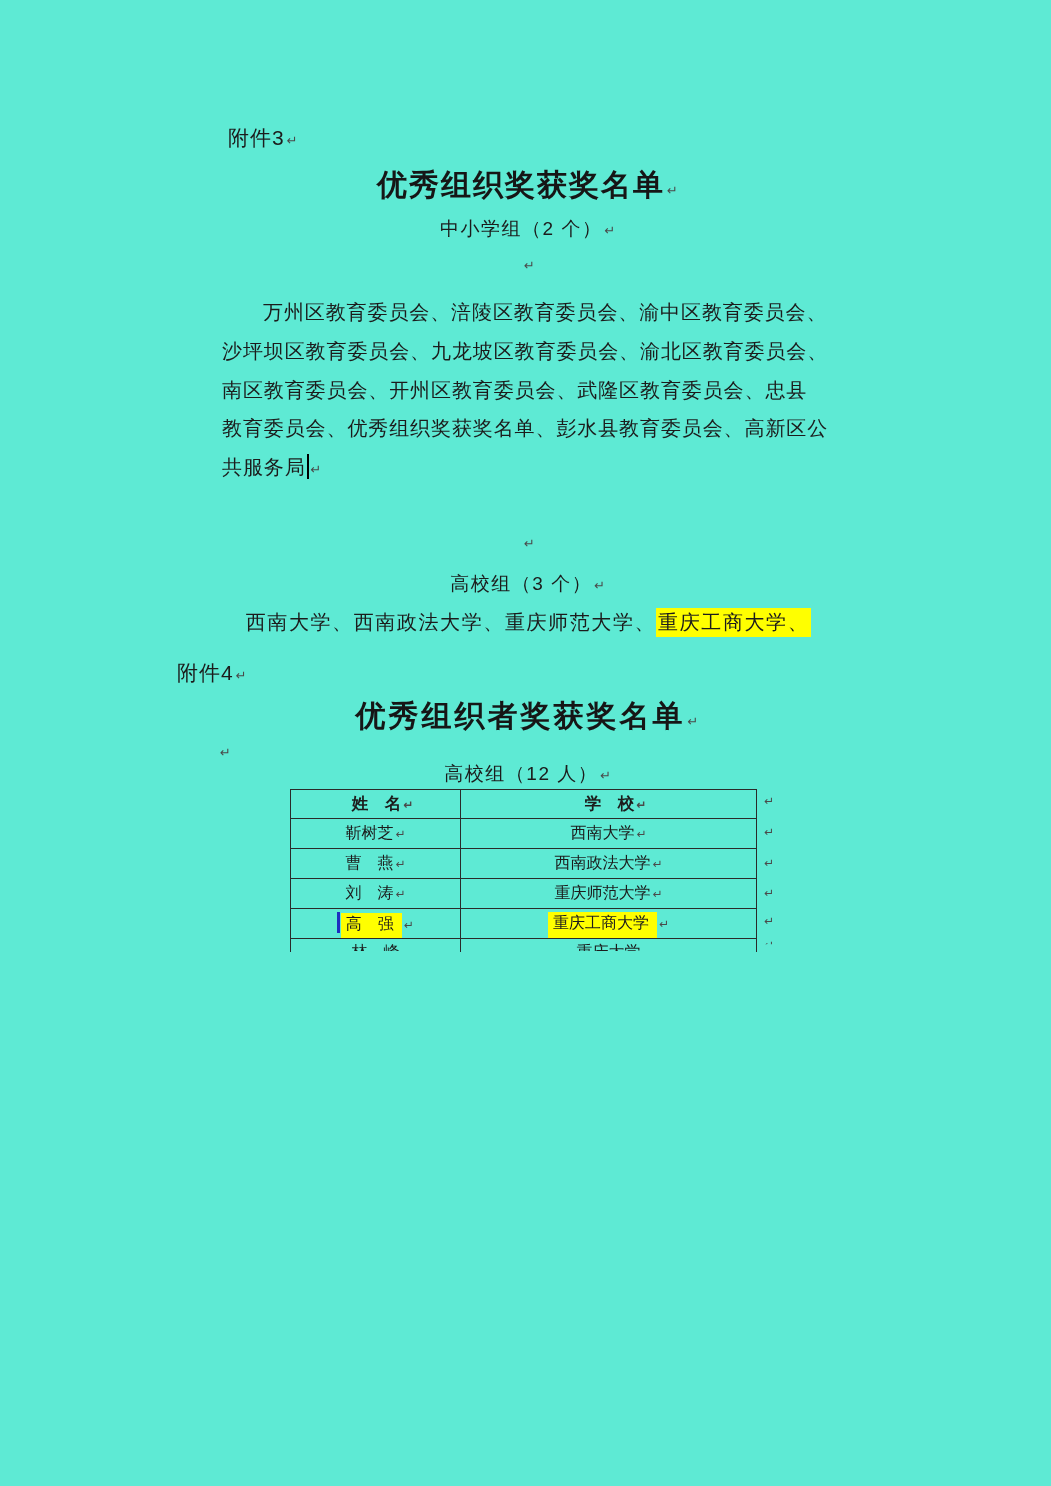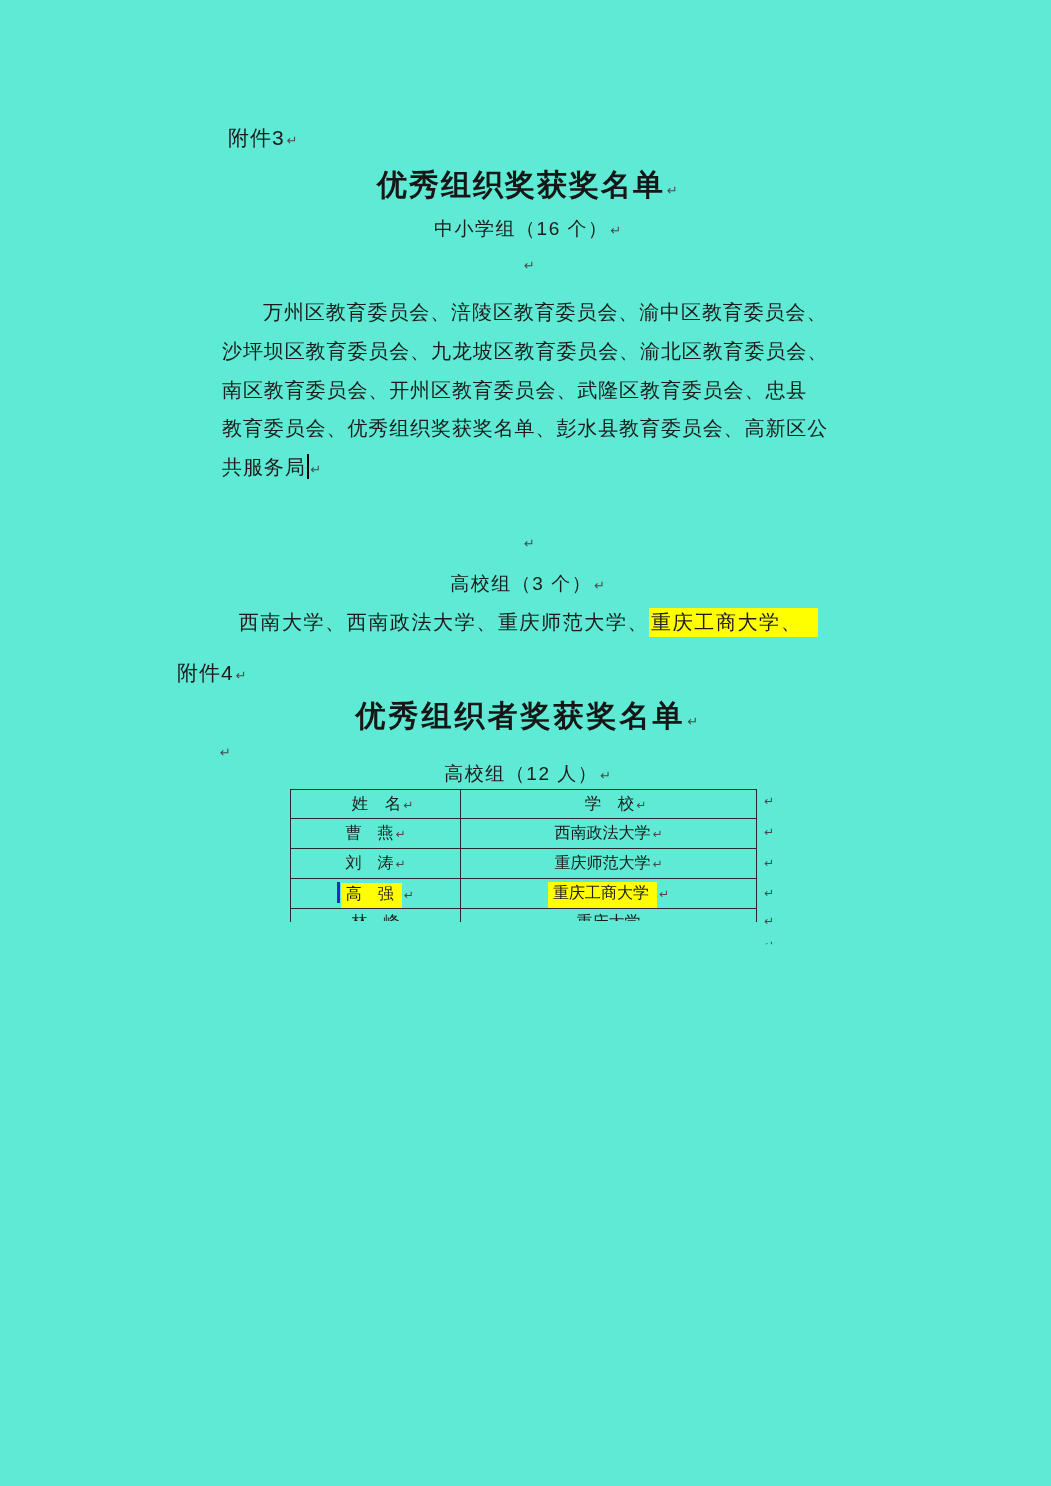--- a/index.html
+++ b/index.html
@@ -37,36 +37,36 @@
     display:inline-block; width:2px; height:25px;
     background:#000; vertical-align:-5px; margin-left:1px;
   }
   .caret-blue {
     display:inline-block; width:2.5px; height:21px;
     background:#1e2fc0; vertical-align:-4px; margin-right:1px;
   }
 
   .uni-line { font-size:20px; letter-spacing:1.6px; }
   .hl { background:#ffff00; }
-  .uni-line .hl { padding:3px 16px 4px 2px; }
+  .uni-line .hl { padding:3px 2px 4px 2px; }
 
   .awards-table {
     position:absolute; left:290px; top:789px;
     border-collapse:collapse; table-layout:fixed;
     width:466px;
     font-size:16px;
   }
   .awards-table td {
     border:1.6px solid #2a2a2a;
     text-align:center; vertical-align:middle;
     overflow:hidden;
   }
   .awards-table .col-name { width:170px; }
   .awards-table .col-school { width:296px; }
-  .awards-table tr.hdr td { height:29px; font-weight:normal; font-size:16.5px;padding-left:14px; }
+  .awards-table tr.hdr td { height:29px; font-weight:bold; font-size:16.5px;padding-left:14px; }
   .awards-table tr.r td { height:30px; }
   .awards-table tr.partial td {
     height:13px; border-bottom:none; vertical-align:top;
   }
   .awards-table tr.partial .clipbox {
     height:12px; overflow:hidden; line-height:26px;
   }
   .cell-hl { background:#ffff00; padding:2px 8px 11px 5px; }
 
   .right-marks span { position:absolute; left:762px; }
@@ -78,21 +78,21 @@
 
   <div class="abs att-label" style="left:228px; top:124px;">
     <span>附件3</span><span class="pilcrow">↵</span>
   </div>
 
   <div class="abs centered doc-title" style="top:165px;">
     <span>优秀组织奖获奖名单</span><span class="pilcrow" style="font-weight:normal;">↵</span>
   </div>
 
   <div class="abs centered sub-heading" style="top:216px;">
-    <span>中小学组（16 个）</span><span class="pilcrow">↵</span>
+    <span>中小学组（2 个）</span><span class="pilcrow">↵</span>
   </div>
 
   <div class="abs centered" style="top:256px;">
     <span class="pilcrow">↵</span>
   </div>
 
   <div class="abs para">
     <div class="pline first">万州区教育委员会、涪陵区教育委员会、渝中区教育委员会、</div>
     <div class="pline">沙坪坝区教育委员会、九龙坡区教育委员会、渝北区教育委员会、</div>
     <div class="pline">南区教育委员会、开州区教育委员会、武隆区教育委员会、忠县</div>
@@ -128,20 +128,24 @@
     <span>高校组（12 人）</span><span class="pilcrow">↵</span>
   </div>
 
   <table class="awards-table">
     <tbody>
         <tr class="hdr">
       <td class="col-name"><span>姓　名</span><span class="pilcrow tiny">↵</span></td>
       <td class="col-school"><span>学　校</span><span class="pilcrow tiny">↵</span></td>
     </tr>
     <tr class="r">
+      <td><span>靳树芝</span><span class="pilcrow tiny">↵</span></td>
+      <td><span>西南大学</span><span class="pilcrow tiny">↵</span></td>
+    </tr>
+    <tr class="r">
       <td><span>曹　燕</span><span class="pilcrow tiny">↵</span></td>
       <td><span>西南政法大学</span><span class="pilcrow tiny">↵</span></td>
     </tr>
     <tr class="r">
       <td><span>刘　涛</span><span class="pilcrow tiny">↵</span></td>
       <td><span>重庆师范大学</span><span class="pilcrow tiny">↵</span></td>
     </tr>
     <tr class="r">
       <td><span class="caret-blue"></span><span class="cell-hl">高　强</span><span class="pilcrow tiny">↵</span></td>
       <td><span class="cell-hl">重庆工商大学</span><span class="pilcrow tiny">↵</span></td>

